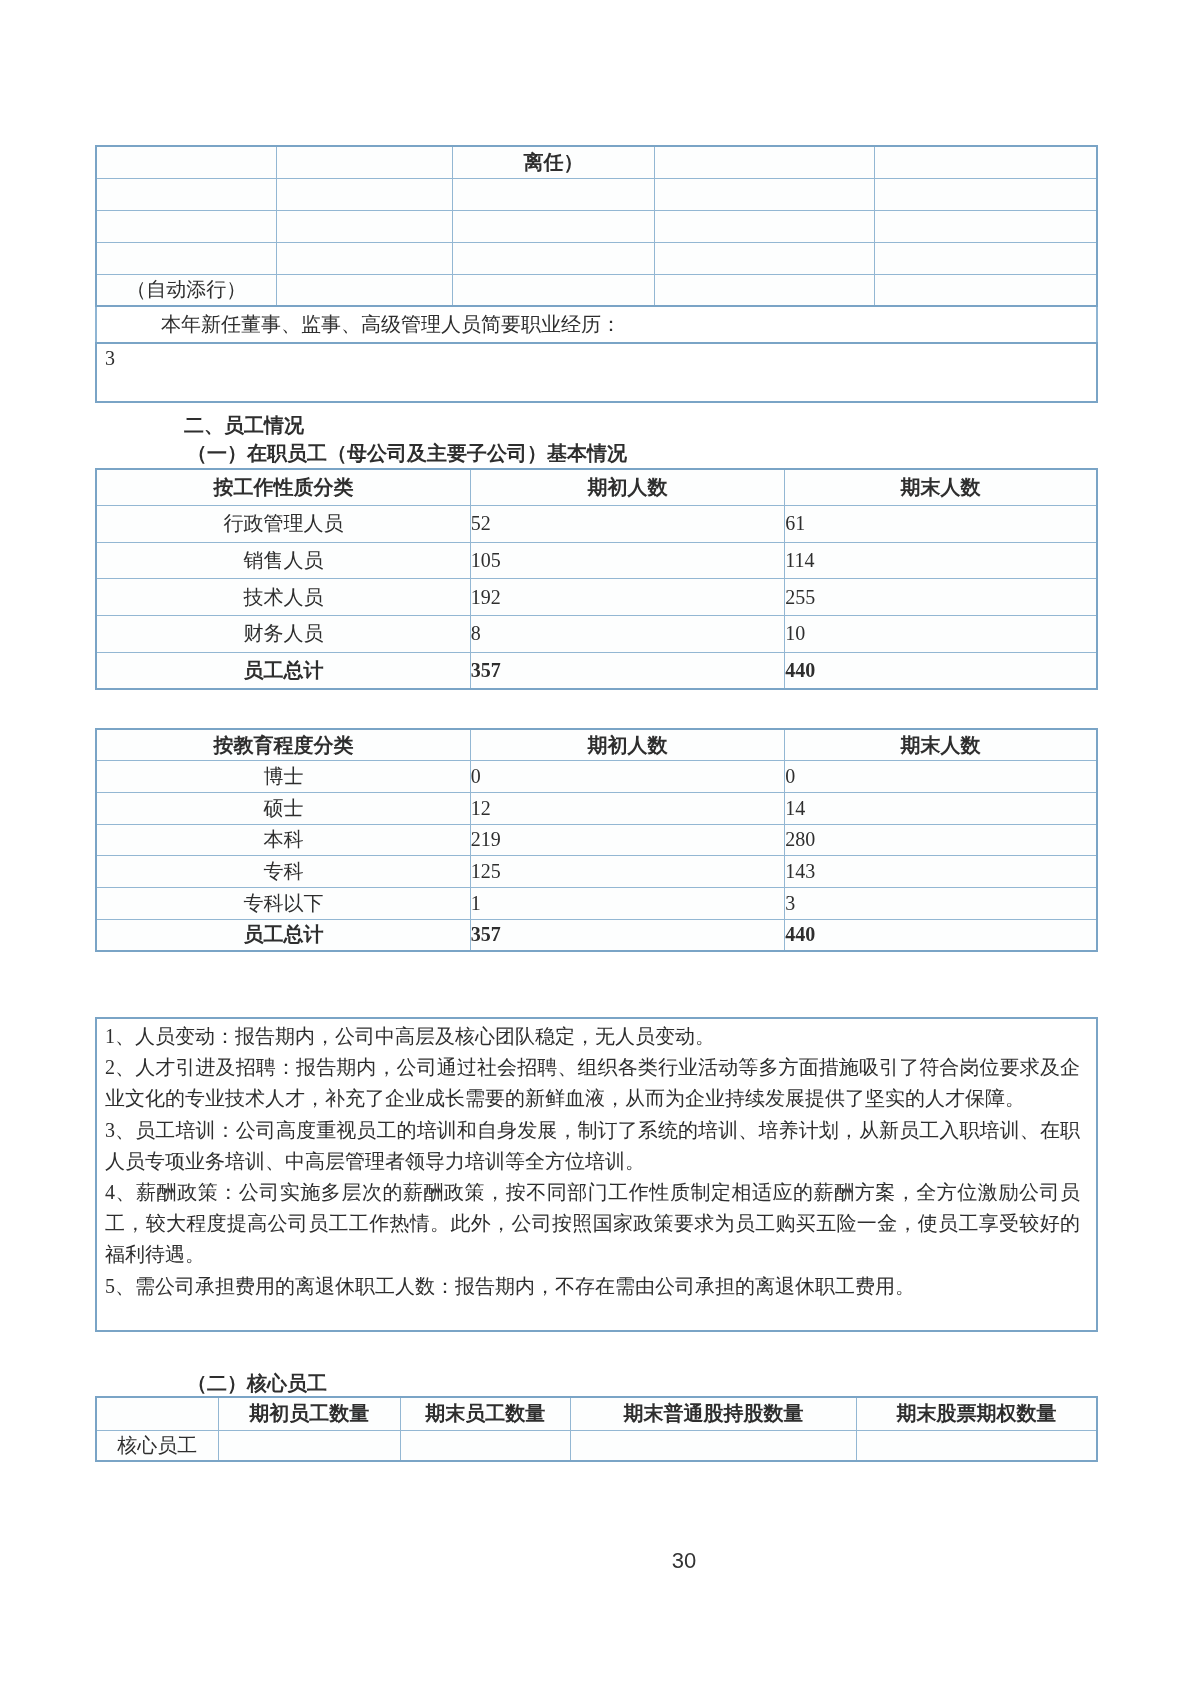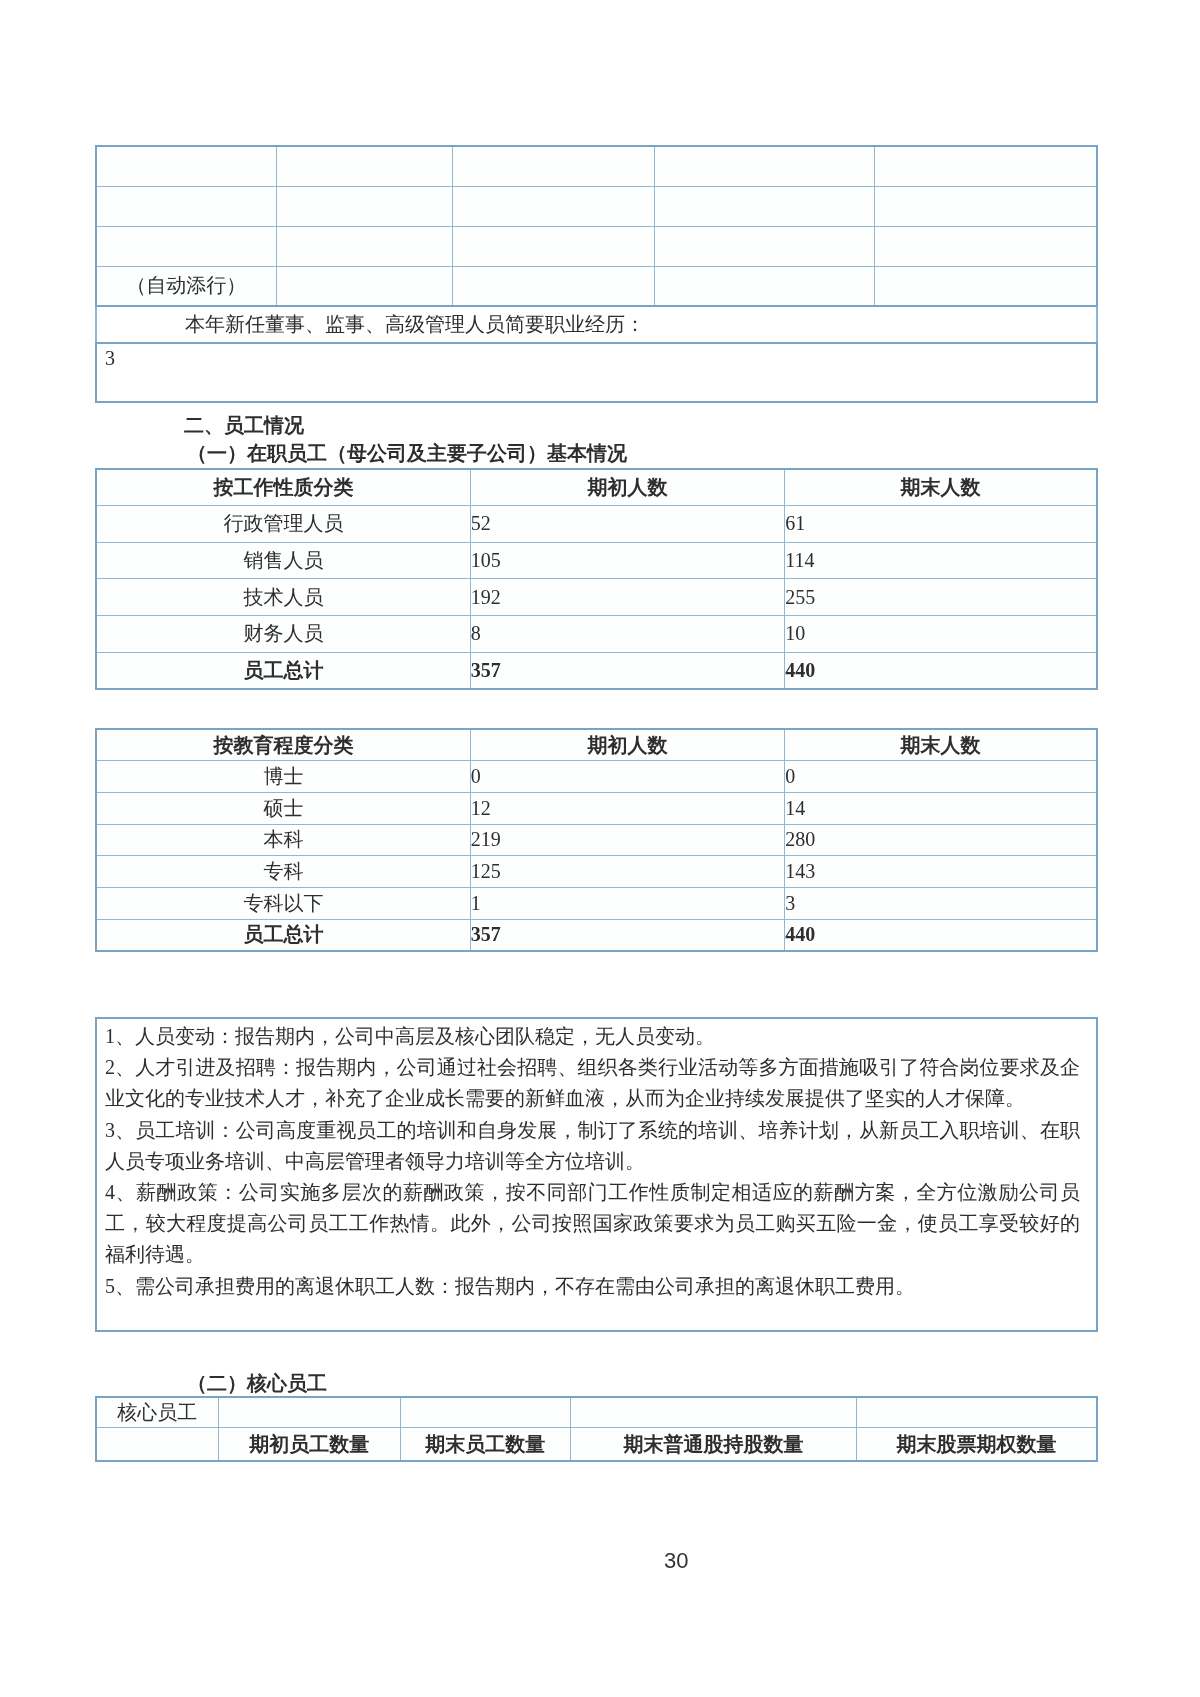--- a/index.html
+++ b/index.html
@@ -44,37 +44,44 @@
   .notes-box{
     padding:2px 16px 0 8px;
     line-height:31.2px;
     text-align:justify;
   }
   .notes-box p{margin:0;}
   .pageno{
     position:absolute;
     font-family:"Liberation Sans","DejaVu Sans",sans-serif;
     font-size:22px;color:#333;
-    width:40px;
+    text-align:center;width:40px;
   }
 </style>
 </head>
 <body>
 
 <div class="page">
 
   <table class="tbl" style="left:95px;top:145px;width:1003px;height:162px;">
     <colgroup>
       <col style="width:18.0%">
         <col style="width:17.6%">
         <col style="width:20.2%">
         <col style="width:22.0%">
         <col style="width:22.2%">
     </colgroup>
     <tbody>
+        <tr style="height:32px;">
+      <td></td>
+      <td></td>
+      <td class="c b">离任）</td>
+      <td></td>
+      <td></td>
+    </tr>
     <tr style="height:32px;">
       <td></td>
           <td></td>
           <td></td>
           <td></td>
           <td></td>
     </tr>
     <tr style="height:32px;">
       <td></td>
           <td></td>
@@ -92,21 +99,21 @@
     <tr style="height:32px;">
       <td class="c">（自动添行）</td>
       <td></td>
           <td></td>
           <td></td>
           <td></td>
     </tr>
   </tbody>
     </table>
 
-  <div class="strip" style="left:95px;top:307px;width:1003px;height:35px;line-height:34px;padding-left:88px;">
+  <div class="strip" style="left:95px;top:307px;width:1003px;height:35px;line-height:34px;padding-left:64px;">
     <span>本年新任董事、监事、高级管理人员简要职业经历：</span>
   </div>
 
   <div class="outline-box" style="left:95px;top:342px;width:1003px;height:61px;padding:3px 8px;">
     <span>3</span>
   </div>
 
   <div class="heading" style="left:184px;top:412px;">二、员工情况</div>
   <div class="heading" style="left:187px;top:440px;">（一）在职员工（母公司及主要子公司）基本情况</div>
 
@@ -208,33 +215,33 @@
 
   <table class="tbl" style="left:95px;top:1396px;width:1003px;height:66px;">
     <colgroup>
       <col style="width:12.2%">
         <col style="width:18.2%">
         <col style="width:17.0%">
         <col style="width:28.6%">
         <col style="width:24.0%">
     </colgroup>
     <tbody>
-        <tr style="height:30px;">
-      <td class="c">核心员工</td>
-      <td></td>
-      <td></td>
-      <td></td>
-      <td></td>
-    </tr>
-    <tr style="height:32px;">
+        <tr style="height:32px;">
       <td></td>
       <td class="c b">期初员工数量</td>
       <td class="c b">期末员工数量</td>
       <td class="c b">期末普通股持股数量</td>
       <td class="c b">期末股票期权数量</td>
     </tr>
+    <tr style="height:30px;">
+      <td class="c">核心员工</td>
+      <td></td>
+      <td></td>
+      <td></td>
+      <td></td>
+    </tr>
   </tbody>
     </table>
 
 
   <div class="pageno" style="left:664px;top:1548px;">30</div>
 
 </div>
 
 </body></html>

